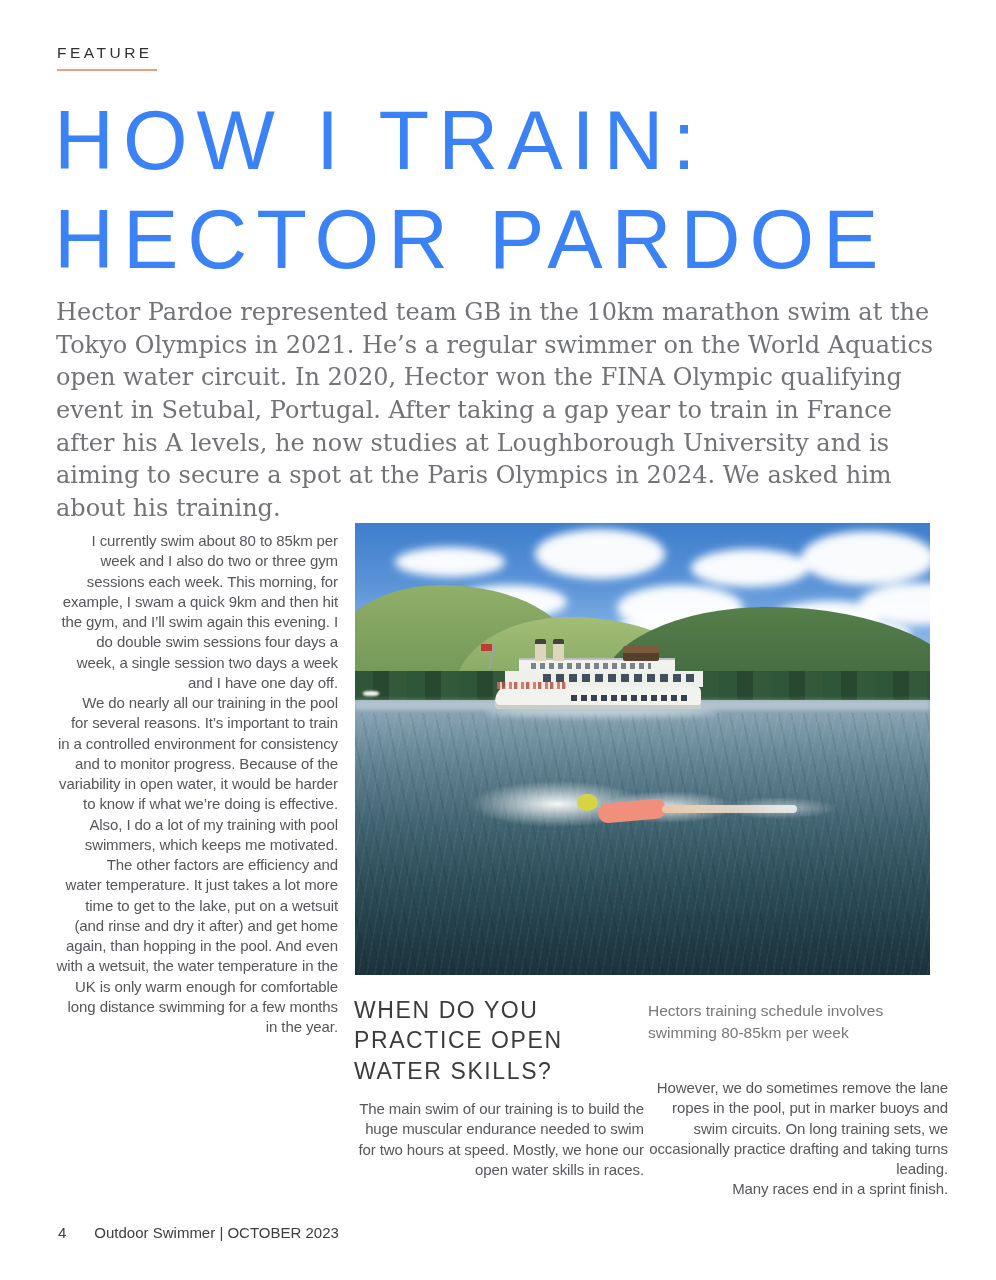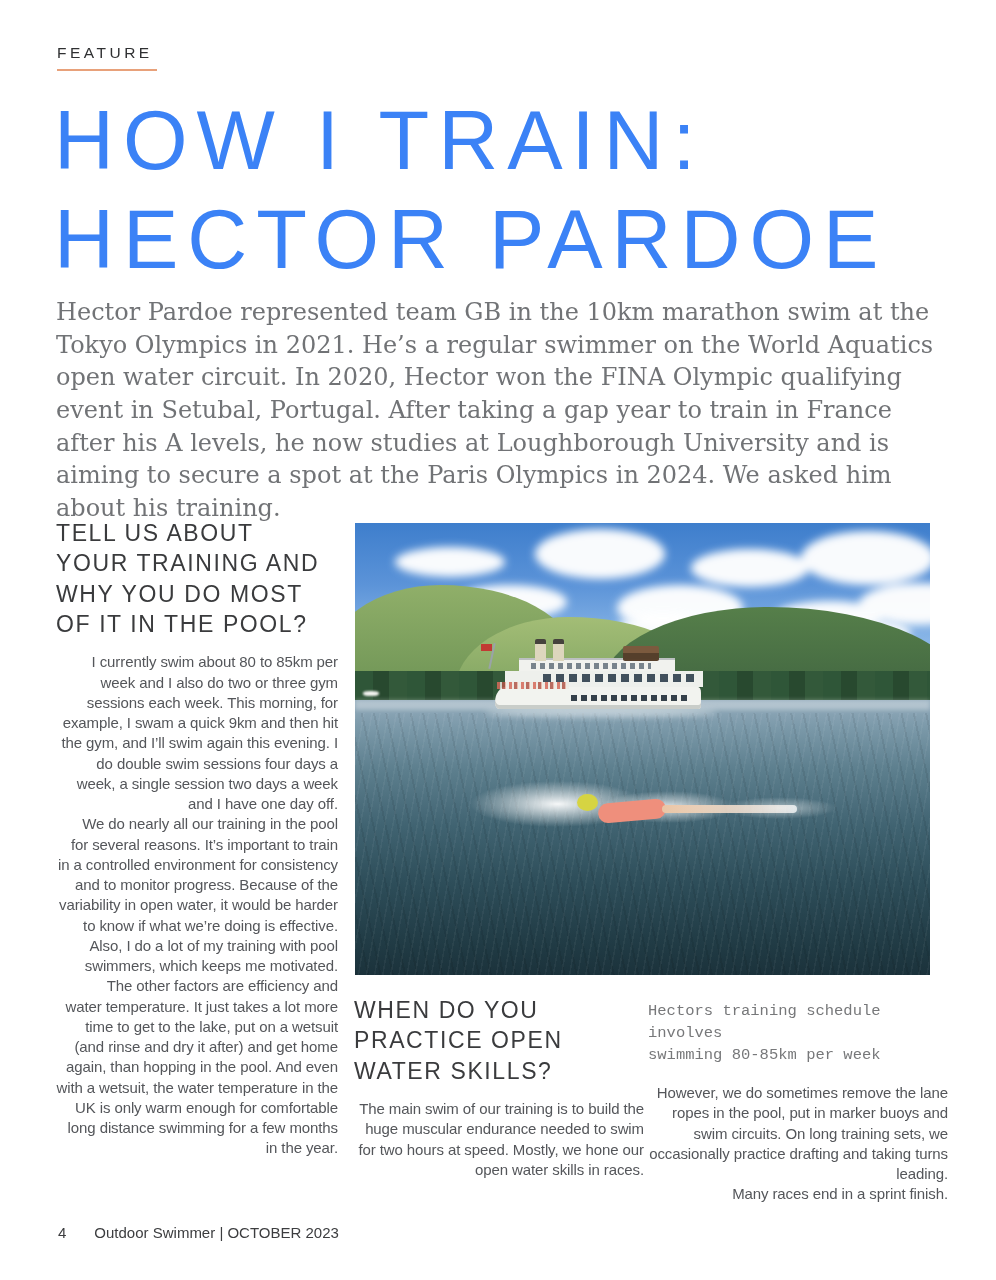--- a/index.html
+++ b/index.html
@@ -35,24 +35,24 @@
 
   .q-heading {
     font-size:23px; line-height:1.32; letter-spacing:1.6px;
     color:#3a3b3d; font-weight:400; white-space:pre-line;
   }
   .body-copy { margin-top:13px; font-size:15px; line-height:1.35; color:#54565a; letter-spacing:-0.1px;text-align:right; }
   .body-copy p { margin:0; }
   .body-copy p + p { text-indent:1.15em; }
 
   .caption {
-    font-family:Liberation Mono, monospace;
+    font-family:Liberation Sans, sans-serif;
     font-size:15.5px; line-height:1.42; color:#77787a; white-space:pre-line;
   }
-  .col-right .body-copy { margin-top:17px; }
+  .col-right .body-copy { margin-top:34px; }
 
   
   .footer { position:absolute; left:58px; top:1224px; display:flex; gap:28px;
             font-size:15px; color:#3c3d3f; }
 
   
   .photo {
     position:absolute; left:355px; top:523px; width:575px; height:452px;
     overflow:hidden; background:#8ea7b8;
   }
@@ -138,24 +138,20 @@
   <div class="kicker-text">FEATURE</div>
   <div class="kicker-rule"></div>
 </div>
 
 <h1 class="title">HOW I TRAIN:
 HECTOR PARDOE</h1>
 
 <p class="intro">Hector Pardoe represented team GB in the 10km marathon swim at the Tokyo Olympics in 2021. He’s a regular swimmer on the World Aquatics open water circuit. In 2020, Hector won the FINA Olympic qualifying event in Setubal, Portugal. After taking a gap year to train in France after his A levels, he now studies at Loughborough University and is aiming to secure a spot at the Paris Olympics in 2024. We asked him about his training.</p>
 
 <div class="col-left">
-  <h2 class="q-heading">TELL US ABOUT
-YOUR TRAINING AND
-WHY YOU DO MOST
-OF IT IN THE POOL?</h2>
   <div class="body-copy">
     <p>I currently swim about 80 to 85km per week and I also do two or three gym sessions each week. This morning, for example, I swam a quick 9km and then hit the gym, and I’ll swim again this evening. I do double swim sessions four days a week, a single session two days a week and I have one day off.</p>
     <p>We do nearly all our training in the pool for several reasons. It’s important to train in a controlled environment for consistency and to monitor progress. Because of the variability in open water, it would be harder to know if what we’re doing is effective. Also, I do a lot of my training with pool swimmers, which keeps me motivated.</p>
     <p>The other factors are efficiency and water temperature. It just takes a lot more time to get to the lake, put on a wetsuit (and rinse and dry it after) and get home again, than hopping in the pool. And even with a wetsuit, the water temperature in the UK is only warm enough for comfortable long distance swimming for a few months in the year.</p>
   </div>
 </div>
 
 <div class="photo">
   <div class="sky"></div>
   <div class="cloud cloud-a"></div>

